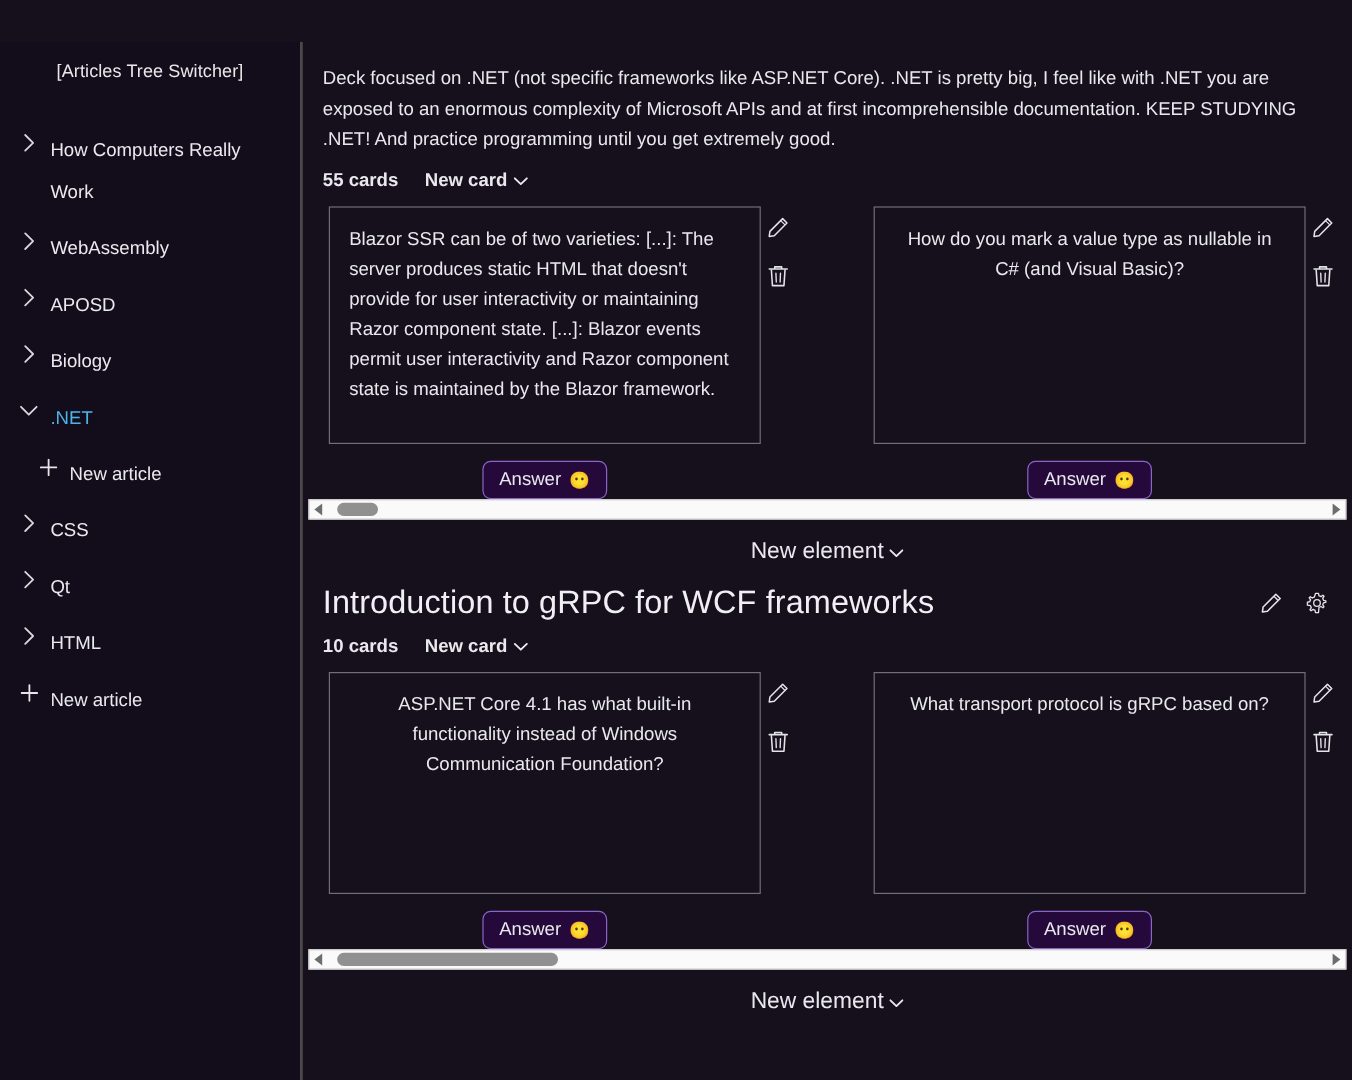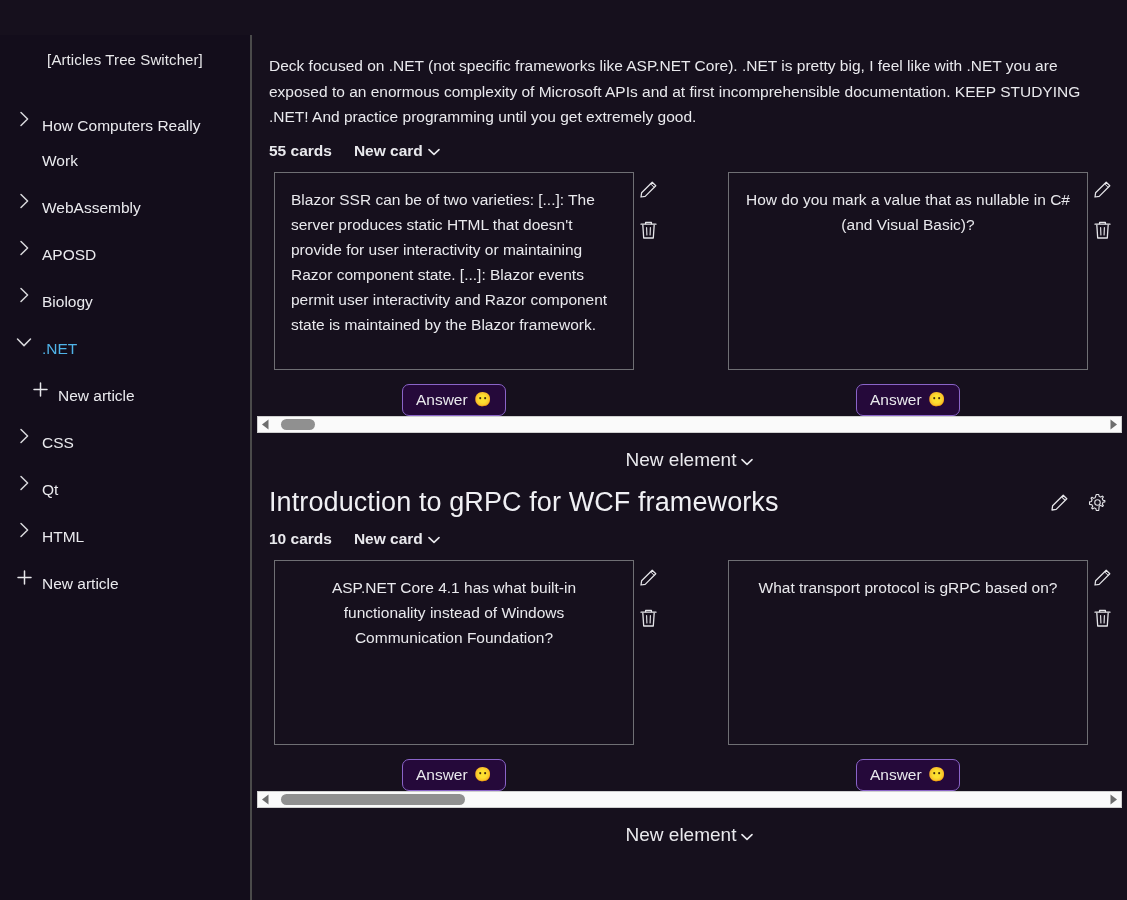--- a/index.html
+++ b/index.html
@@ -196,21 +196,21 @@
   .answer-btn {
     background: #25093a;
     border: 1px solid #8a64c8;
     border-radius: 7px;
     color: #e9e9ed;
     font-size: 15.5px;
     font-family: "Liberation Sans", sans-serif;
     padding: 6px 13px;
     cursor: pointer;
     display: inline-flex;
-    align-items: flex-start;
+    align-items: center;
     gap: 7px;
   }
   .answer-emoji { font-size: 14px; }
 
   
   .hscroll {
     margin: 0 5px 0 5px;
     height: 17px;
     background: #fafafa;
     border: 1px solid #cfcfcf;
@@ -402,21 +402,21 @@
                 <path d="M6.6 4.2 L6.6 2.4 L12.4 2.4 L12.4 4.2" stroke="#e4e4e8" stroke-width="1.3" fill="none" stroke-linejoin="round"></path>
                 <path d="M3.8 4.6 L4.7 18 L14.3 18 L15.2 4.6" stroke="#e4e4e8" stroke-width="1.3" fill="none" stroke-linejoin="round"></path>
                 <path d="M7.6 7.6 L7.9 15 M11.4 7.6 L11.1 15" stroke="#e4e4e8" stroke-width="1.15" stroke-linecap="round"></path>
               </svg>
             </span>
           </div>
         </div>
         <div class="card-col">
           <div class="card-main">
             <div class="card-box h1">
-              <div class="inner">How do you mark a value that as nullable in C# (and Visual Basic)?</div>
+              <div class="inner">How do you mark a value type as nullable in C# (and Visual Basic)?</div>
             </div>
             <div class="answer-row">
               <button class="answer-btn">
                 <span>Answer</span>
                 <span class="answer-emoji">😶</span>
               </button>
             </div>
           </div>
           <div class="card-actions">
             <span class="icon-btn">

